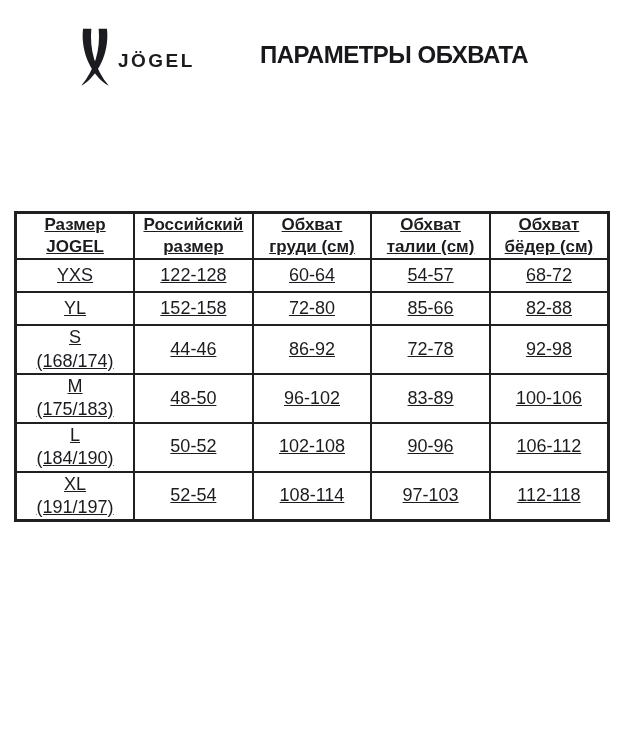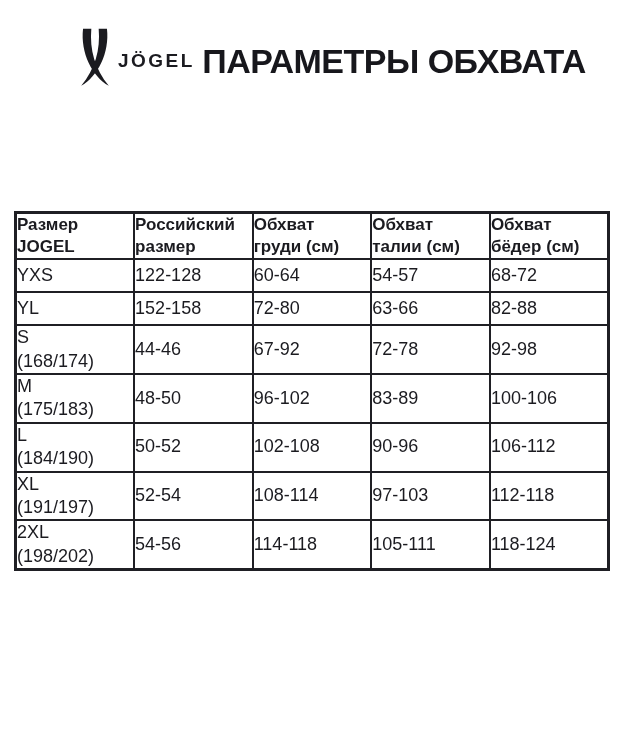--- a/index.html
+++ b/index.html
@@ -30,39 +30,40 @@
     letter-spacing: 2.5px;
     color: #1b1b20;
   }
   .title {
     position: absolute;
     left: 172px;
     right: 8px;
     top: 40px;
     text-align: center;
     font-weight: bold;
-    font-size: 34px;
+    font-size: 24px;
     line-height: 1.25;
     letter-spacing: -0.5px;
     color: #17171c;
   }
   table.size-table {
     border-collapse: collapse;
     table-layout: fixed;
     width: 596px;
     margin-left: 14px;
     border: 3px solid #1f1f24;
   }
   .size-table th, .size-table td {
     border: 2px solid #1f1f24;
-    text-align: left;
+    text-align: center;
     vertical-align: middle;
     white-space: pre-line;
     padding: 0;
     width: 20%;
+    text-decoration: underline;
   }
   .size-table th {
     font-size: 17px;
     font-weight: bold;
     line-height: 1.3;
     height: 44px;
     color: #1b1b20;
   }
   .size-table td {
     font-size: 18px;
@@ -111,28 +112,28 @@
       <td>YXS</td>
       <td>122-128</td>
       <td>60-64</td>
       <td>54-57</td>
       <td>68-72</td>
     </tr>
     <tr class="r-s">
       <td>YL</td>
       <td>152-158</td>
       <td>72-80</td>
-      <td>63-66</td>
+      <td>85-66</td>
       <td>82-88</td>
     </tr>
     <tr class="r-d">
       <td>S
 (168/174)</td>
       <td>44-46</td>
-      <td>67-92</td>
+      <td>86-92</td>
       <td>72-78</td>
       <td>92-98</td>
     </tr>
     <tr class="r-d">
       <td>M
 (175/183)</td>
       <td>48-50</td>
       <td>96-102</td>
       <td>83-89</td>
       <td>100-106</td>
@@ -146,22 +147,14 @@
       <td>106-112</td>
     </tr>
     <tr class="r-d">
       <td>XL
 (191/197)</td>
       <td>52-54</td>
       <td>108-114</td>
       <td>97-103</td>
       <td>112-118</td>
     </tr>
-    <tr class="r-d">
-      <td>2XL
-(198/202)</td>
-      <td>54-56</td>
-      <td>114-118</td>
-      <td>105-111</td>
-      <td>118-124</td>
-    </tr>
   </tbody>
 </table>
 
 </body></html>

